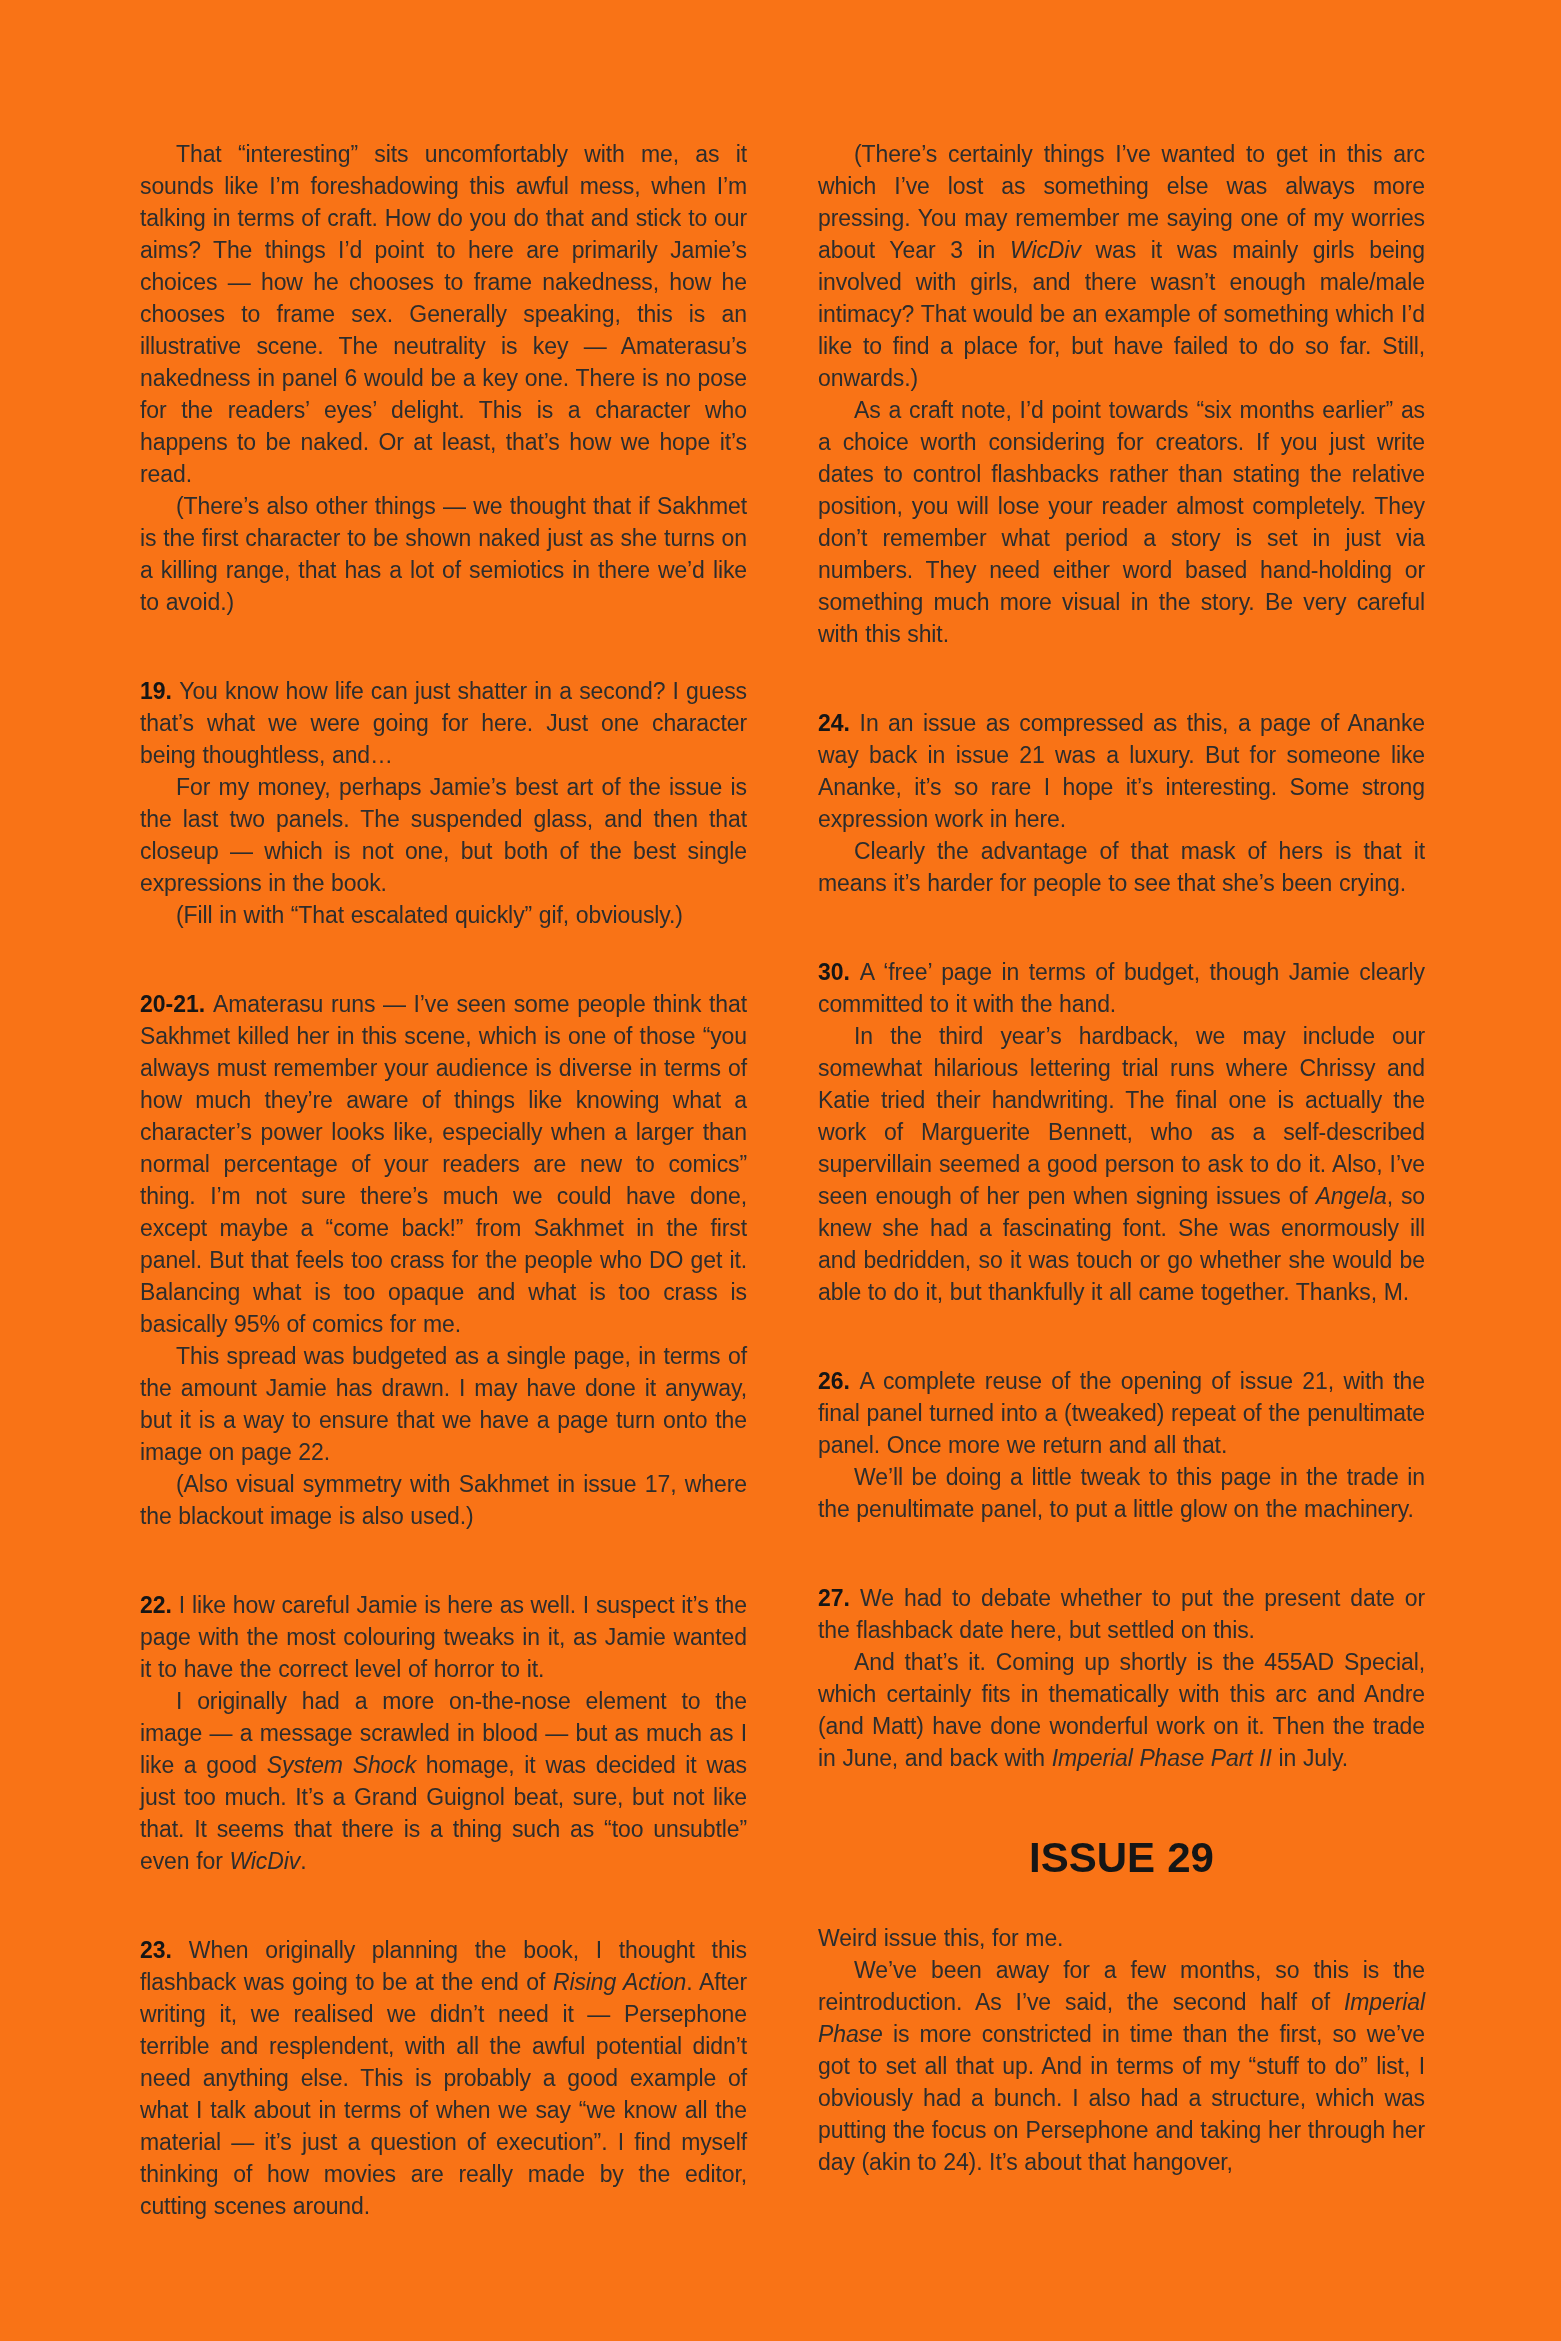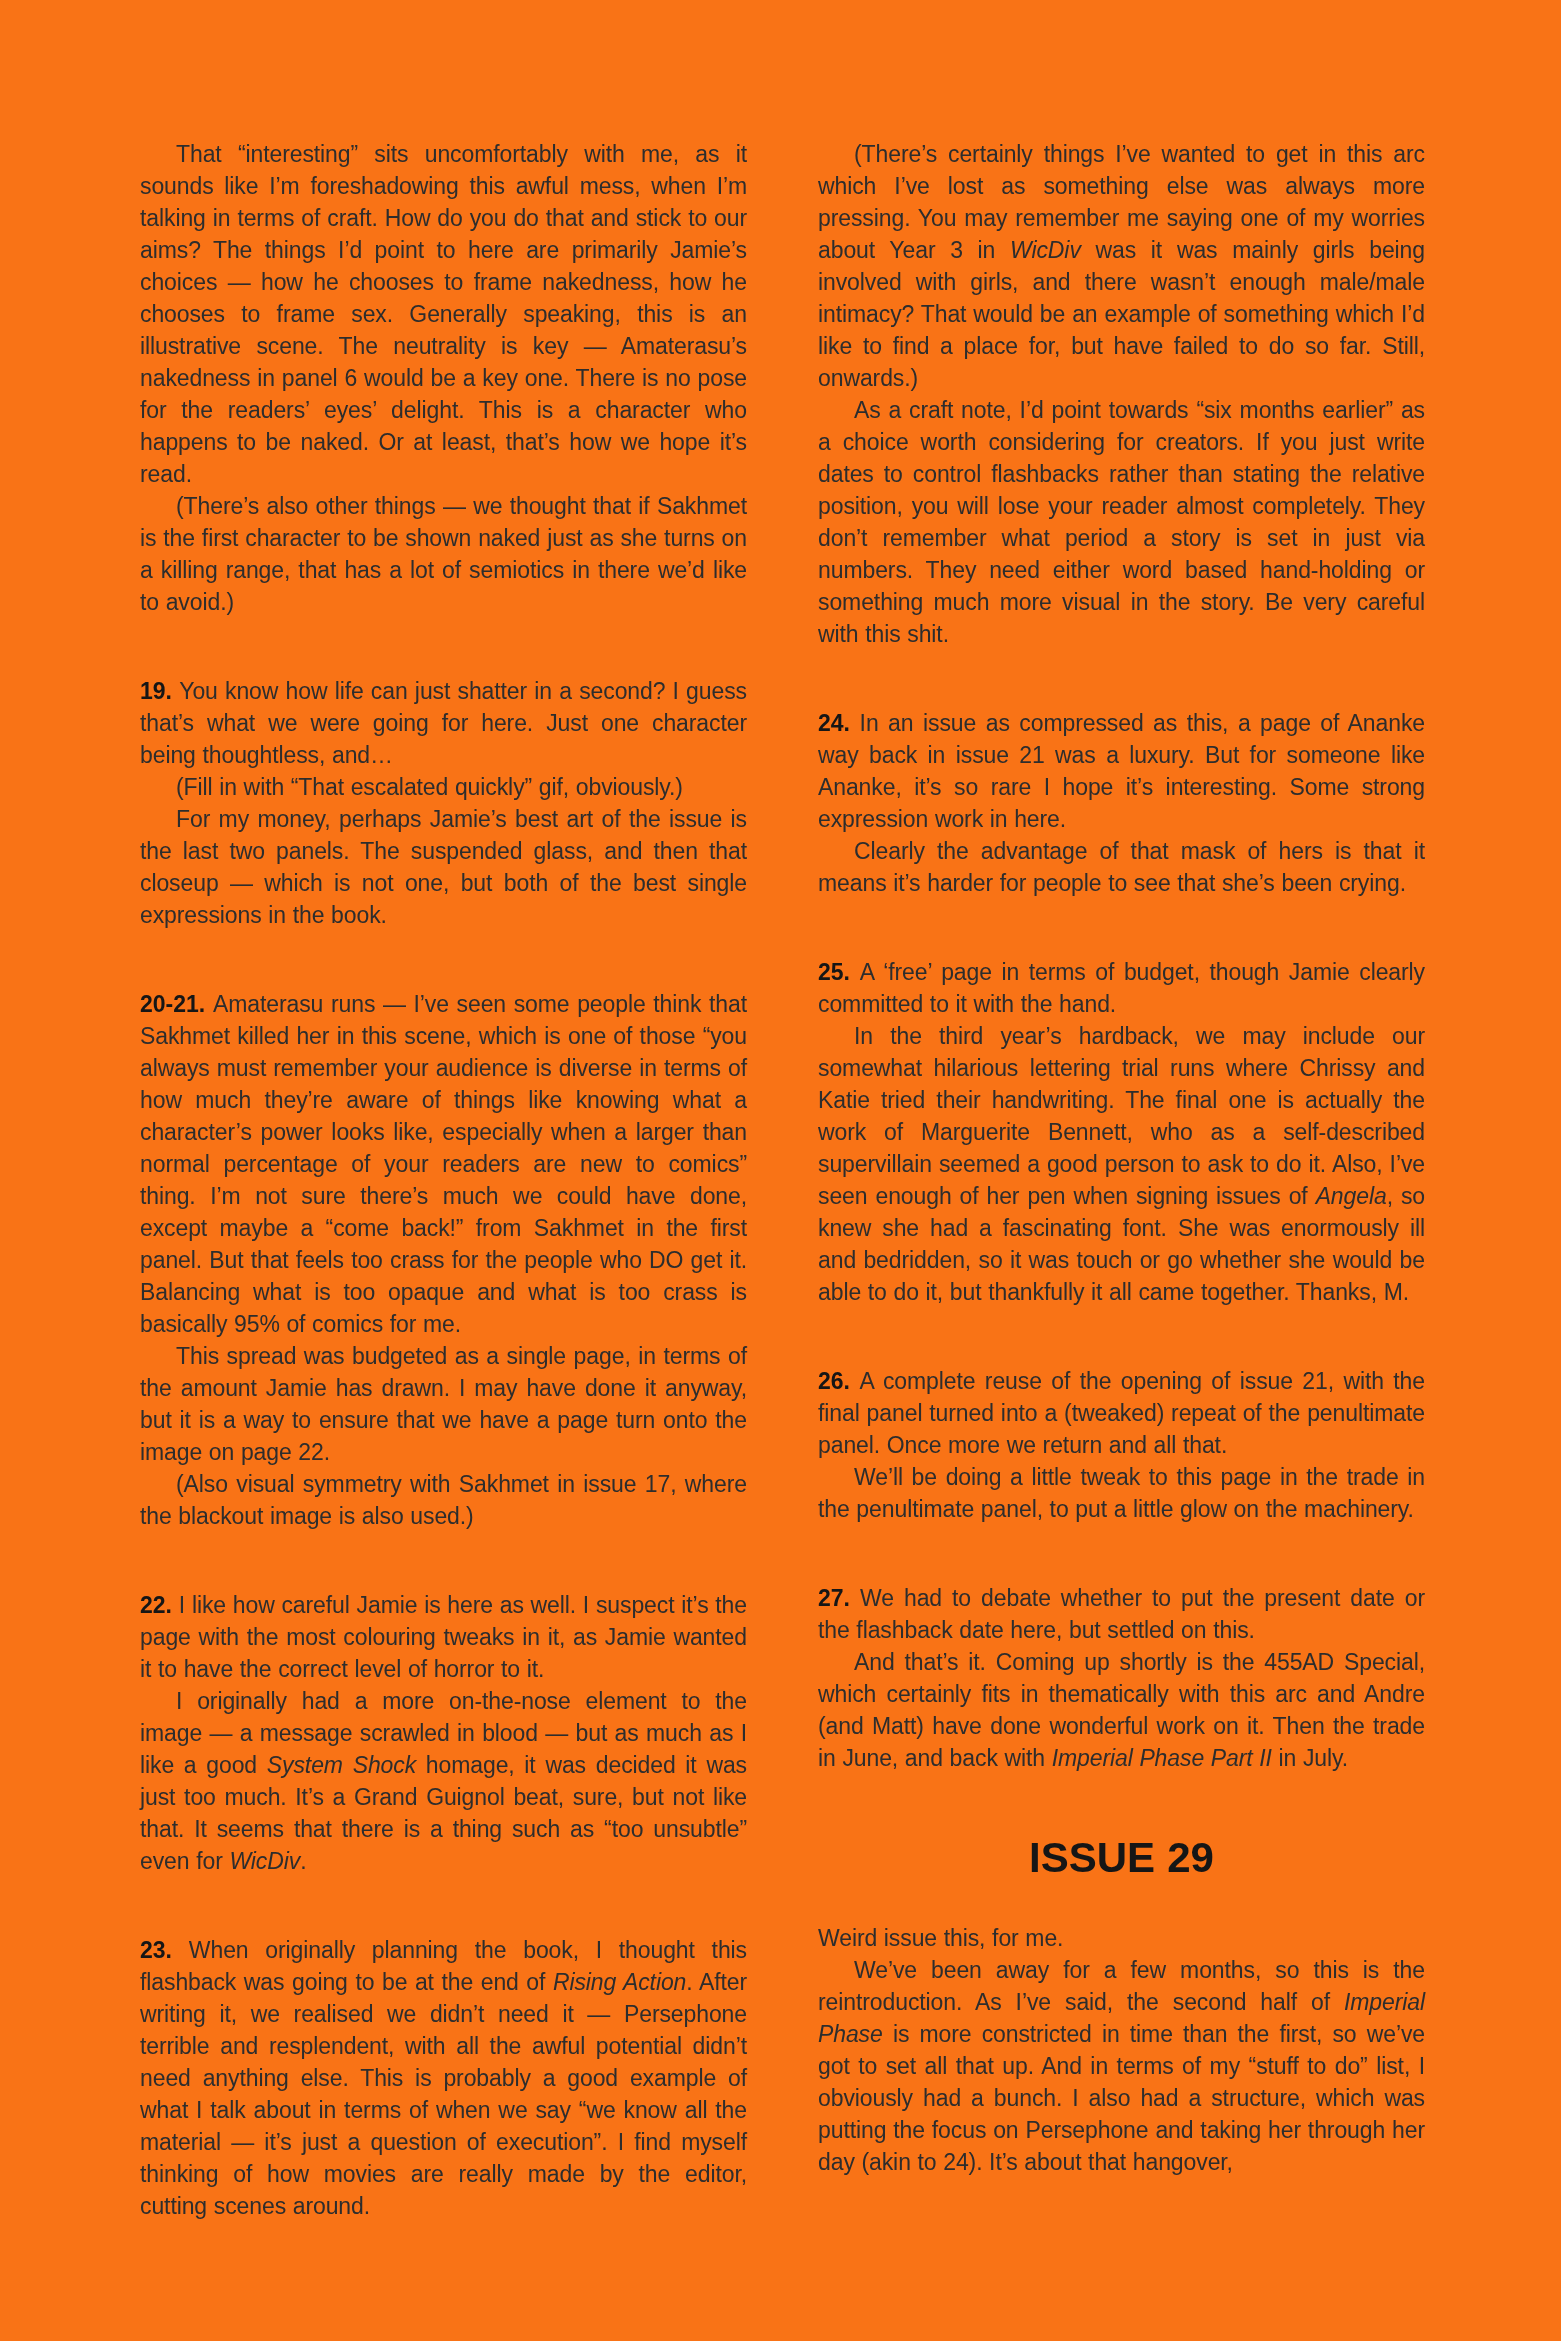--- a/index.html
+++ b/index.html
@@ -41,35 +41,35 @@
   }
 </style>
 </head>
 <body>
 
 <div class="page">
   <div class="col" id="col-left">
       <p class="indent"><span>That “interesting” sits uncomfortably with me, as it sounds like I’m foreshadowing this awful mess, when I’m talking in terms of craft. How do you do that and stick to our aims? The things I’d point to here are primarily Jamie’s choices — how he chooses to frame nakedness, how he chooses to frame sex. Generally speaking, this is an illustrative scene. The neutrality is key — Amaterasu’s nakedness in panel 6 would be a key one. There is no pose for the readers’ eyes’ delight. This is a character who happens to be naked. Or at least, that’s how we hope it’s read.</span></p>
       <p class="indent"><span>(There’s also other things — we thought that if Sakhmet is the first character to be shown naked just as she turns on a killing range, that has a lot of semiotics in there we’d like to avoid.)</span></p>
       <p class="gap"><b class="num">19. </b><span>You know how life can just shatter in a second? I guess that’s what we were going for here. Just one character being thoughtless, and…</span></p>
+      <p class="indent"><span>For my money, perhaps Jamie’s best art of the issue is the last two panels. The suspended glass, and then that closeup — which is not one, but both of the best single expressions in the book.</span></p>
       <p class="indent"><span>(Fill in with “That escalated quickly” gif, obviously.)</span></p>
-      <p class="indent"><span>For my money, perhaps Jamie’s best art of the issue is the last two panels. The suspended glass, and then that closeup — which is not one, but both of the best single expressions in the book.</span></p>
       <p class="gap"><b class="num">20-21. </b><span>Amaterasu runs — I’ve seen some people think that Sakhmet killed her in this scene, which is one of those “you always must remember your audience is diverse in terms of how much they’re aware of things like knowing what a character’s power looks like, especially when a larger than normal percentage of your readers are new to comics” thing. I’m not sure there’s much we could have done, except maybe a “come back!” from Sakhmet in the first panel. But that feels too crass for the people who DO get it. Balancing what is too opaque and what is too crass is basically 95% of comics for me.</span></p>
       <p class="indent"><span>This spread was budgeted as a single page, in terms of the amount Jamie has drawn. I may have done it anyway, but it is a way to ensure that we have a page turn onto the image on page 22.</span></p>
       <p class="indent"><span>(Also visual symmetry with Sakhmet in issue 17, where the blackout image is also used.)</span></p>
       <p class="gap"><b class="num">22. </b><span>I like how careful Jamie is here as well. I suspect it’s the page with the most colouring tweaks in it, as Jamie wanted it to have the correct level of horror to it.</span></p>
       <p class="indent"><span>I originally had a more on-the-nose element to the image — a message scrawled in blood — but as much as I like a good </span><i>System Shock</i><span> homage, it was decided it was just too much. It’s a Grand Guignol beat, sure, but not like that. It seems that there is a thing such as “too unsubtle” even for </span><i>WicDiv</i><span>.</span></p>
       <p class="gap"><b class="num">23. </b><span>When originally planning the book, I thought this flashback was going to be at the end of </span><i>Rising Action</i><span>. After writing it, we realised we didn’t need it — Persephone terrible and resplendent, with all the awful potential didn’t need anything else. This is probably a good example of what I talk about in terms of when we say “we know all the material — it’s just a question of execution”. I find myself thinking of how movies are really made by the editor, cutting scenes around.</span></p>
     </div>
   <div class="col" id="col-right">
       <p class="indent"><span>(There’s certainly things I’ve wanted to get in this arc which I’ve lost as something else was always more pressing. You may remember me saying one of my worries about Year 3 in </span><i>WicDiv</i><span> was it was mainly girls being involved with girls, and there wasn’t enough male/male intimacy? That would be an example of something which I’d like to find a place for, but have failed to do so far. Still, onwards.)</span></p>
       <p class="indent"><span>As a craft note, I’d point towards “six months earlier” as a choice worth considering for creators. If you just write dates to control flashbacks rather than stating the relative position, you will lose your reader almost completely. They don’t remember what period a story is set in just via numbers. They need either word based hand-holding or something much more visual in the story. Be very careful with this shit.</span></p>
       <p class="gap"><b class="num">24. </b><span>In an issue as compressed as this, a page of Ananke way back in issue 21 was a luxury. But for someone like Ananke, it’s so rare I hope it’s interesting. Some strong expression work in here.</span></p>
       <p class="indent"><span>Clearly the advantage of that mask of hers is that it means it’s harder for people to see that she’s been crying.</span></p>
-      <p class="gap"><b class="num">25. </b><span>A ‘free’ page in terms of budget, though Jamie clearly committed to it with the hand.</span></p>
+      <p class="gap"><b class="num">30. </b><span>A ‘free’ page in terms of budget, though Jamie clearly committed to it with the hand.</span></p>
       <p class="indent"><span>In the third year’s hardback, we may include our somewhat hilarious lettering trial runs where Chrissy and Katie tried their handwriting. The final one is actually the work of Marguerite Bennett, who as a self-described supervillain seemed a good person to ask to do it. Also, I’ve seen enough of her pen when signing issues of </span><i>Angela</i><span>, so knew she had a fascinating font. She was enormously ill and bedridden, so it was touch or go whether she would be able to do it, but thankfully it all came together. Thanks, M.</span></p>
       <p class="gap"><b class="num">26. </b><span>A complete reuse of the opening of issue 21, with the final panel turned into a (tweaked) repeat of the penultimate panel. Once more we return and all that.</span></p>
       <p class="indent"><span>We’ll be doing a little tweak to this page in the trade in the penultimate panel, to put a little glow on the machinery.</span></p>
       <p class="gap"><b class="num">27. </b><span>We had to debate whether to put the present date or the flashback date here, but settled on this.</span></p>
       <p class="indent"><span>And that’s it. Coming up shortly is the 455AD Special, which certainly fits in thematically with this arc and Andre (and Matt) have done wonderful work on it. Then the trade in June, and back with </span><i>Imperial Phase Part II</i><span> in July.</span></p>
       <h2 class="issue">ISSUE 29</h2>
       <p><span>Weird issue this, for me.</span></p>
       <p class="indent"><span>We’ve been away for a few months, so this is the reintroduction. As I’ve said, the second half of </span><i>Imperial Phase</i><span> is more constricted in time than the first, so we’ve got to set all that up. And in terms of my “stuff to do” list, I obviously had a bunch. I also had a structure, which was putting the focus on Persephone and taking her through her day (akin to 24). It’s about that hangover,</span></p>
     </div>
 </div>

